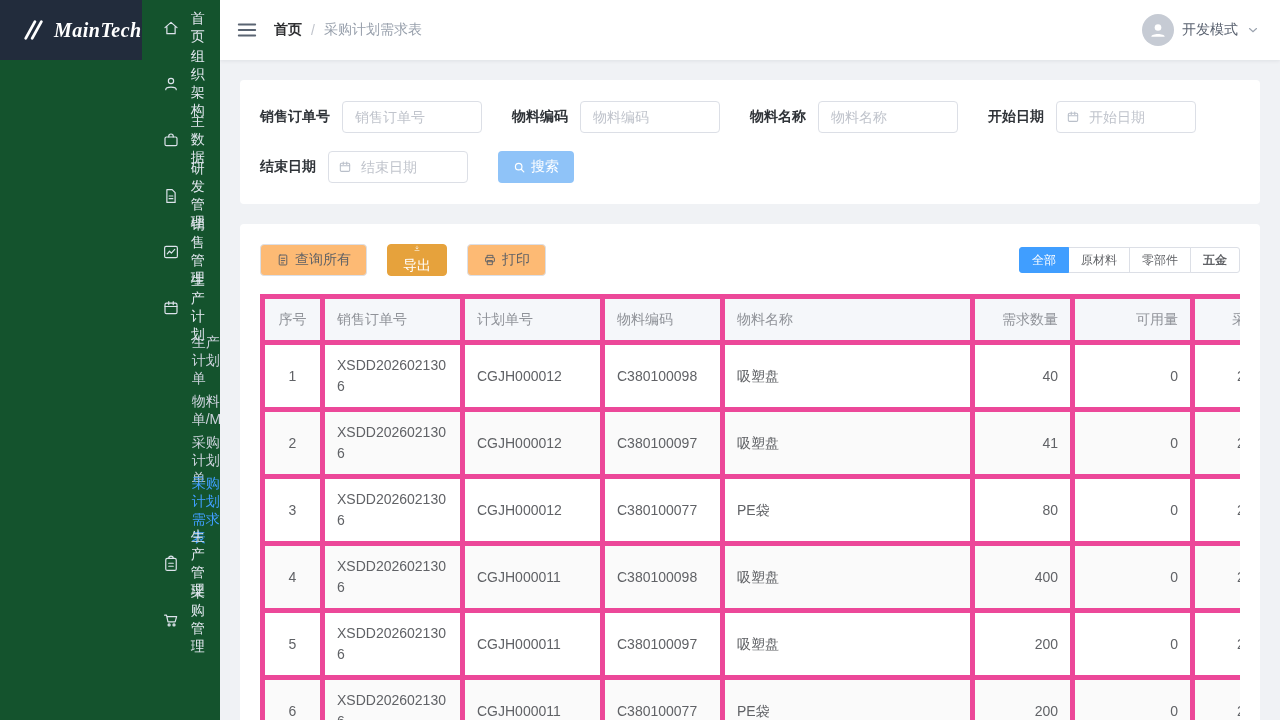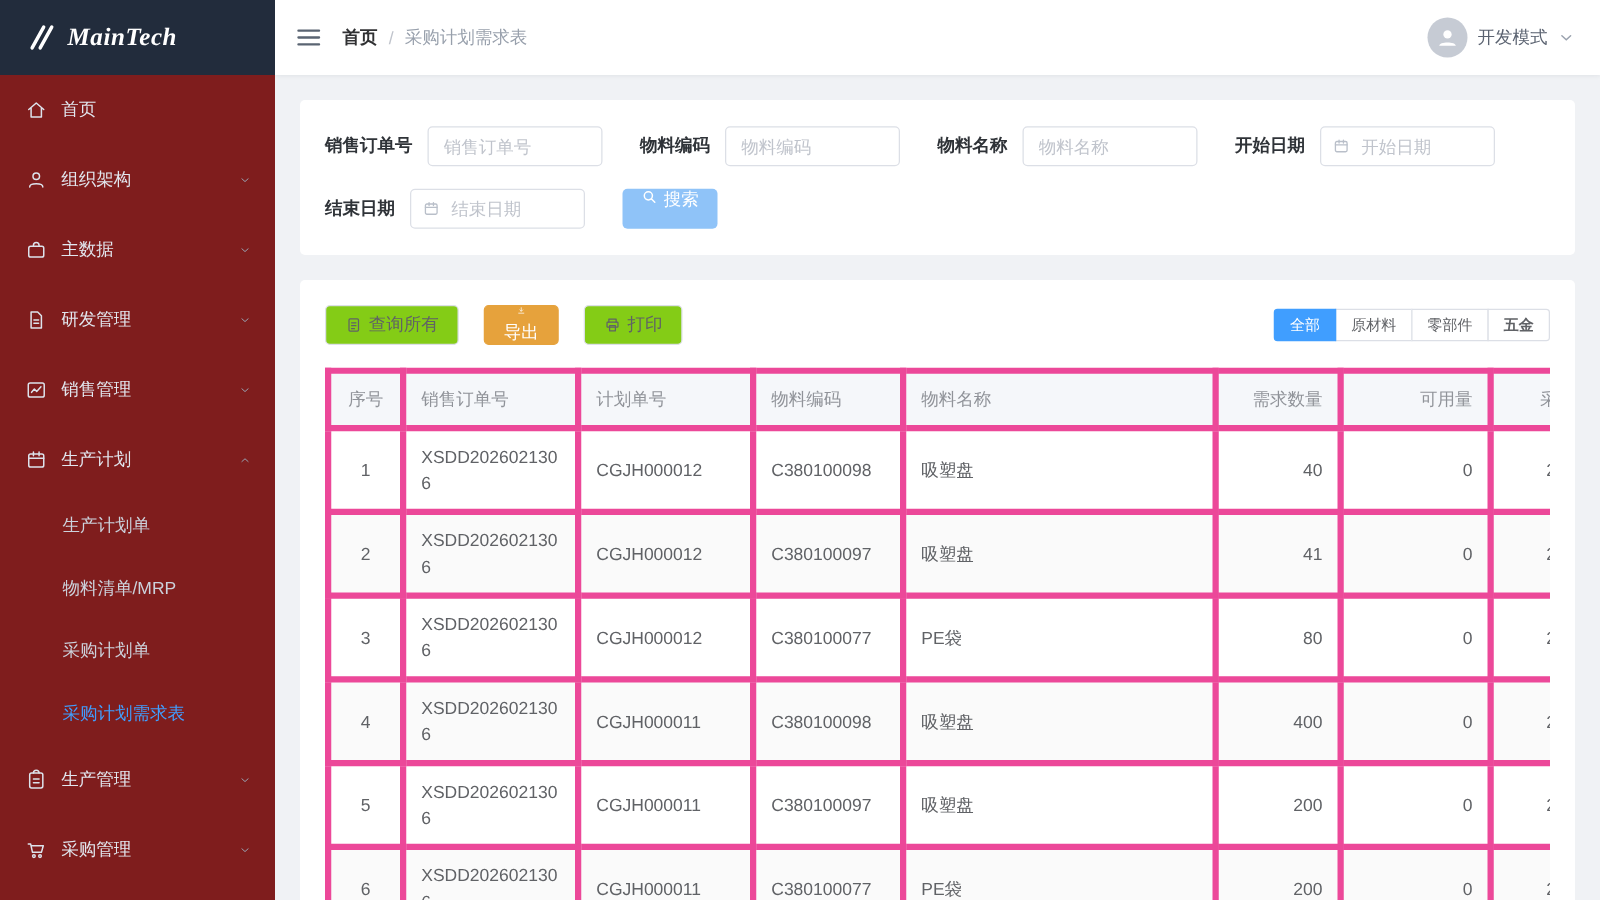--- a/index.html
+++ b/index.html
@@ -1,20 +1,20 @@
 <!DOCTYPE html>
 <html><head>
 <meta charset="utf-8">
 <style>
   * { margin:0; padding:0; box-sizing:border-box; }
   html,body { width:1280px; height:720px; overflow:hidden; }
   body { font-family:"Liberation Sans","DejaVu Sans",sans-serif; background:#f0f2f5; display:flex; font-size:14px; }
 
   
-  .sidebar { width:220px; height:720px; background:#7f1d1d; flex-shrink:0; display:flex; flex-direction:column; }
+  .sidebar { width:220px; height:720px; background:#14532d; flex-shrink:0; display:flex; flex-direction:row; }
   .logo { height:60px; background:#222c3c; display:flex; align-items:center; padding-left:22px; gap:8px; flex-shrink:0; }
   .logo-text { font-family:"Liberation Serif","DejaVu Serif",serif; font-style:italic; font-weight:bold; font-size:20px; color:#ffffff; letter-spacing:.5px; }
   .menu { flex:1; overflow:hidden; }
   .menu-item { height:56px; display:flex; align-items:center; padding:0 18px 0 20px; color:#e2e7ef; cursor:pointer; }
   .menu-item .mi-icon { width:18px; height:18px; margin-right:11px; color:#dde3ec; flex-shrink:0; }
   .menu-item .mi-label { flex:1; }
   .mi-chevron { width:12px; height:12px; color:#98a1b0; }
   .submenu-item { height:50px; display:flex; align-items:center; padding-left:50px; color:#ccd2dc; cursor:pointer; }
   .submenu-item.active { color:#409eff; }
 
@@ -37,29 +37,29 @@
 
   
   .filter-card { padding:21px 20px; display:flex; flex-wrap:wrap; align-items:center; column-gap:30px; row-gap:18px; }
   .f-group { display:flex; align-items:center; gap:12px; }
   .f-label { font-weight:bold; color:#2f3338; white-space:nowrap; }
   .f-input-wrap { position:relative; display:inline-flex; }
   .f-input { width:140px; height:32px; border:1px solid #dcdfe6; border-radius:4px; padding:0 12px; font-size:14px; color:#606266; outline:none; font-family:inherit; }
   .f-input::placeholder { color:#c0c4cc; }
   .f-input-wrap.has-icon .f-input { padding-left:32px; }
   .cal-icon { position:absolute; left:10px; top:9px; width:14px; height:14px; }
-  .search-btn { height:32px; padding:0 15px; background:#8fc3f8; border:none; border-radius:4px; color:#fff; font-size:14px; display:inline-flex; align-items:flex-start; gap:5px; cursor:pointer; font-family:Liberation Sans, sans-serif; }
+  .search-btn { height:32px; padding:0 15px; background:#8fc3f8; border:none; border-radius:4px; color:#fff; font-size:14px; display:inline-flex; align-items:center; gap:5px; cursor:pointer; font-family:Liberation Sans, sans-serif; }
   .search-btn svg { width:13px; height:13px; }
 
   
   .table-card { margin-top:20px; padding:20px; height:560px; }
   .toolbar { display:flex; align-items:center; }
   .tb-btn { height:32px; padding:0 15px; border-radius:4px; font-size:14px; display:inline-flex; align-items:center; gap:5px; cursor:pointer; font-family:inherit; }
   .tb-btn svg { width:14px; height:14px; }
-  .tb-btn.plain { background:#84cc16; border:1px solid #dcdfe6; color:#606266; }
+  .tb-btn.plain { background:#fdba74; border:1px solid #dcdfe6; color:#606266; }
   .tb-btn.warning { background:#e6a23c; border:1px solid #e6a23c; color:#fff;flex-direction:column; }
   .tb-btn + .tb-btn { margin-left:20px; }
   .seg-tabs { margin-left:auto; display:flex; }
   .seg-tab { height:26px; padding:0 12px; background:#fff; border:1px solid #dcdfe6; color:#606266; font-size:12px; cursor:pointer; margin-left:-1px; font-family:inherit; }
   .seg-tab:first-child { border-radius:3px 0 0 3px; margin-left:0; }
   .seg-tab:last-child { border-radius:0 3px 3px 0;font-weight:bold; }
   .seg-tab.active { background:#409eff; border-color:#409eff; color:#fff; position:relative; }
 
   .table-wrap { margin-top:18px; width:980px; overflow:hidden; }
   table { table-layout:fixed; width:1040px; border-collapse:collapse; font-size:14px; color:#606266; }

